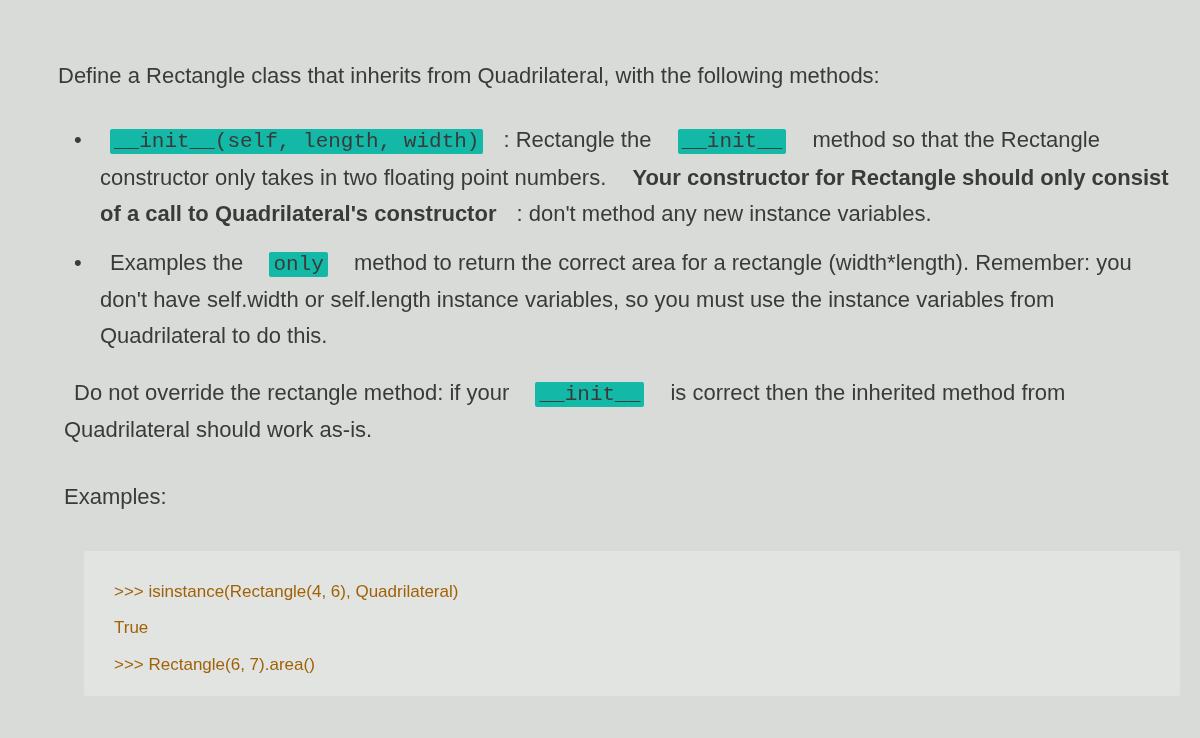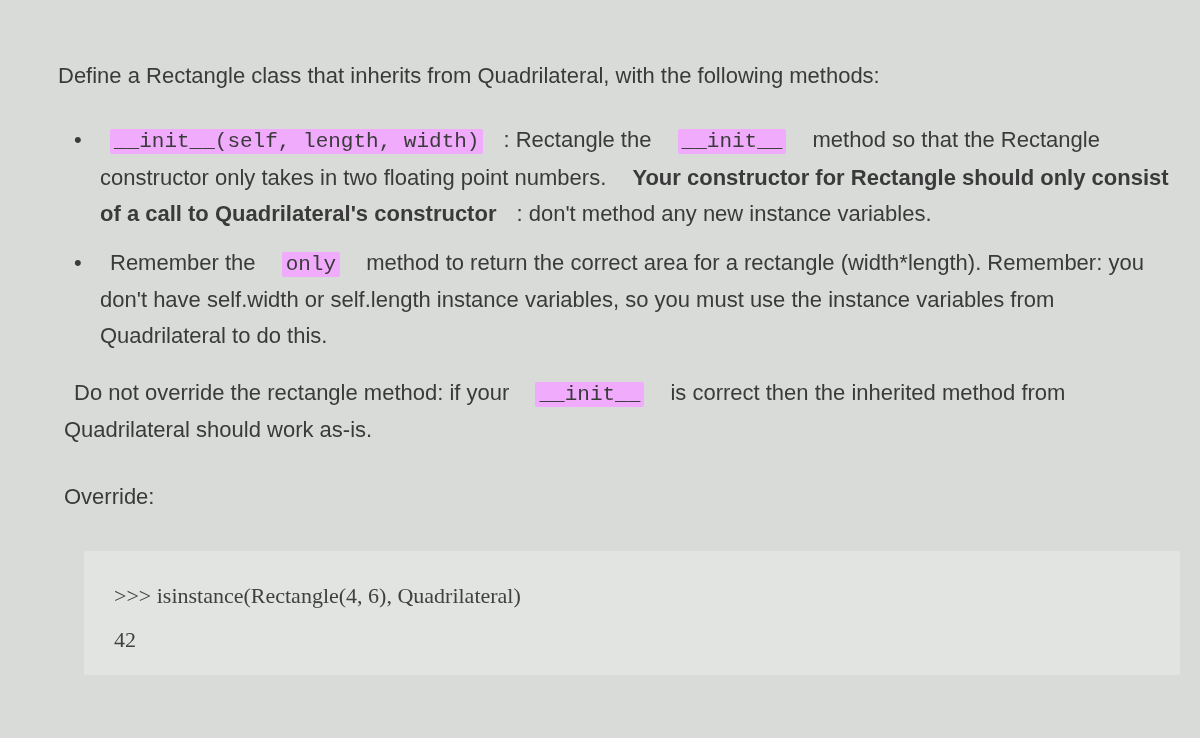--- a/index.html
+++ b/index.html
@@ -33,21 +33,21 @@
     li::before {
       content: "•";
       position: absolute;
       left: -26px;
       top: 0;
       font-size: 22px;
       color: #3a3a3a;
     }
     code {
       font-family: "Courier New", Courier, monospace;
-      background: #f0abfc;
+      background: #14b8a6;
       padding: 1px 4px;
       border-radius: 2px;
       font-size: 21px;
       color: #3a3a3a;
     }
     .bold {
       font-weight: 700;
     }
     .p2 {
       padding-left: 6px;
@@ -55,46 +55,47 @@
     }
     .examples-label {
       padding-left: 6px;
       margin-bottom: 36px;
     }
     .code-block {
       background: #e2e4e2;
       margin-left: 36px;
       margin-right: 20px;
       padding: 18px 20px 8px 20px;
-      font-family: Liberation Serif, serif;
-      font-size: 22px;
+      font-family: Liberation Sans, sans-serif;
+      font-size: 17px;
       line-height: 1.55;
-      color: #404040;
+      color: #a16207;
       border-radius: 2px;
     }
     .code-line {
       white-space: pre;
     }
   </style>
 </head>
 <body>
 
 <div class="intro">Define a Rectangle class that inherits from Quadrilateral, with the following methods:</div>
 
 <ul>
   <li>
     <code>__init__(self, length, width)</code><span>: Rectangle the </span><code>__init__</code><span> method so that the Rectangle constructor only takes in two floating point numbers.  </span><span class="bold">Your constructor for Rectangle should only consist of a call to Quadrilateral's constructor</span><span>: don't method any new instance variables.</span>
   </li>
   <li>
-    <span>Remember the </span><code>only</code><span> method to return the correct area for a rectangle (width*length). Remember: you don't have self.width or self.length instance variables, so you must use the instance variables from Quadrilateral to do this.</span>
+    <span>Examples the </span><code>only</code><span> method to return the correct area for a rectangle (width*length). Remember: you don't have self.width or self.length instance variables, so you must use the instance variables from Quadrilateral to do this.</span>
   </li>
 </ul>
 
 <div class="p2">
   <span>Do not override the rectangle method: if your </span><code>__init__</code><span> is correct then the inherited method from Quadrilateral should work as-is.</span>
 </div>
 
-<div class="examples-label">Override:</div>
+<div class="examples-label">Examples:</div>
 
 <div class="code-block">
   <div class="code-line">&gt;&gt;&gt; isinstance(Rectangle(4, 6), Quadrilateral)</div>
-  <div class="code-line">42</div>
+  <div class="code-line">True</div>
+  <div class="code-line">&gt;&gt;&gt; Rectangle(6, 7).area()</div>
 </div>
 
 </body></html>

